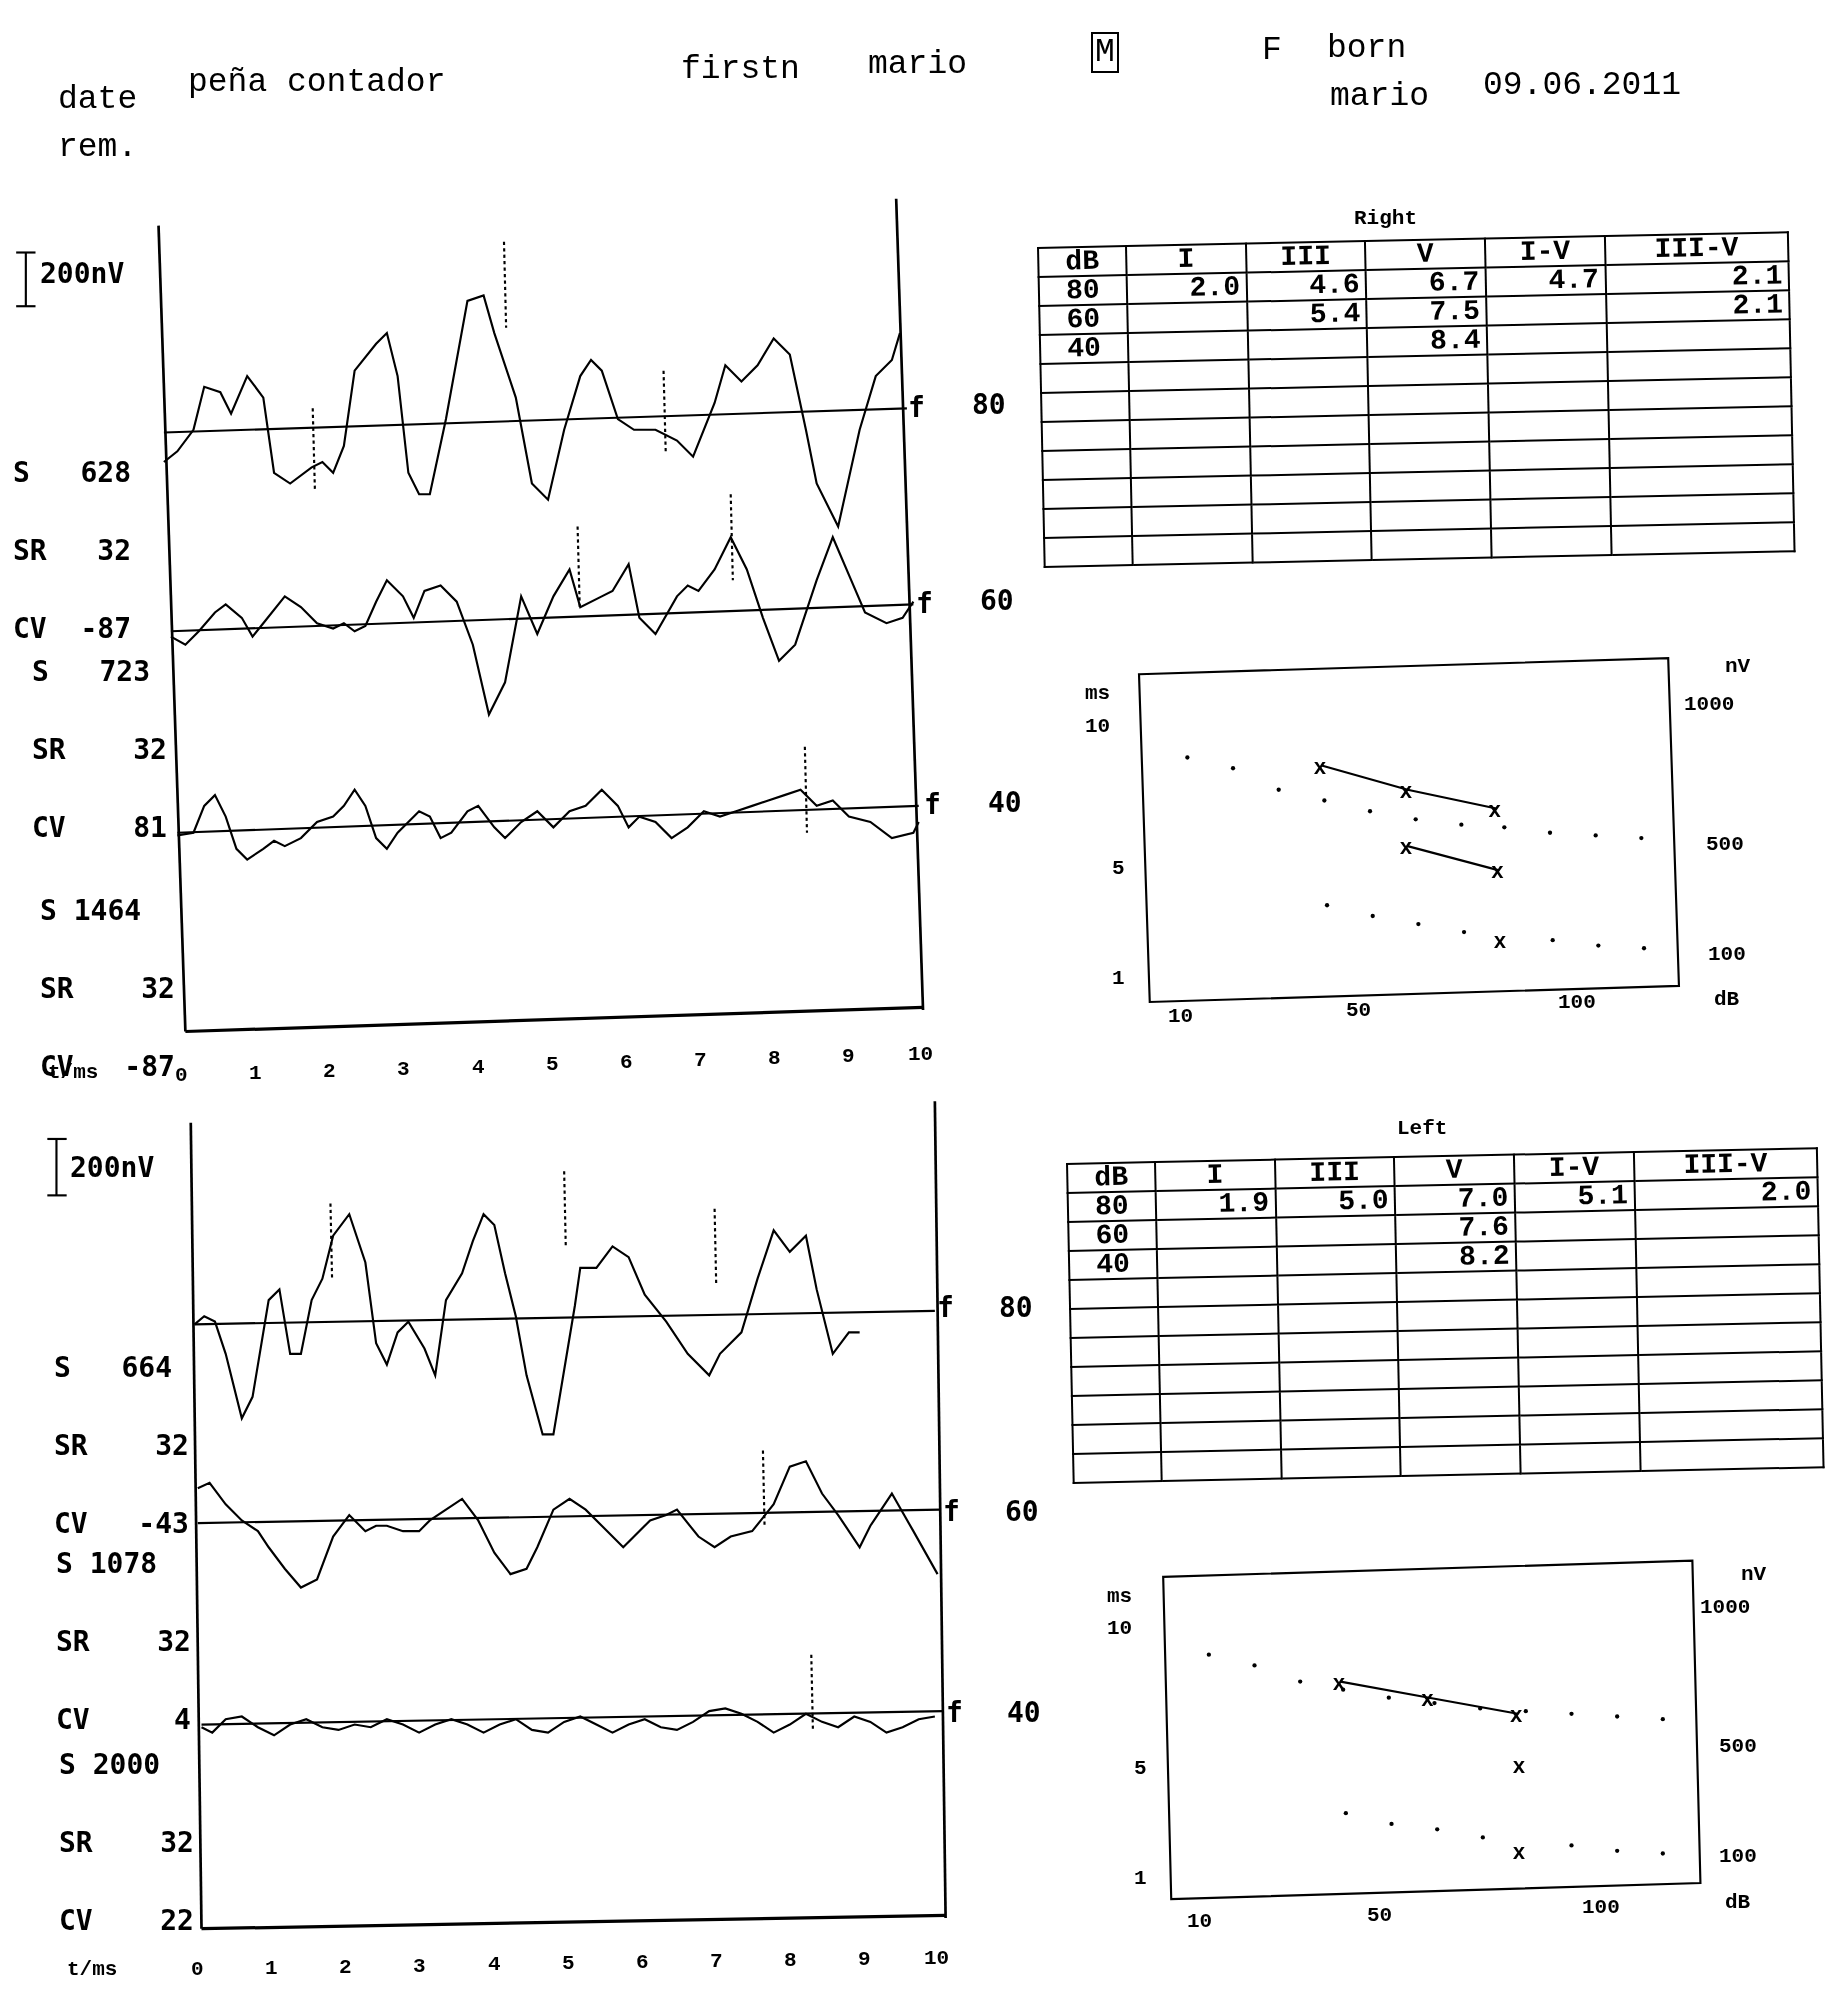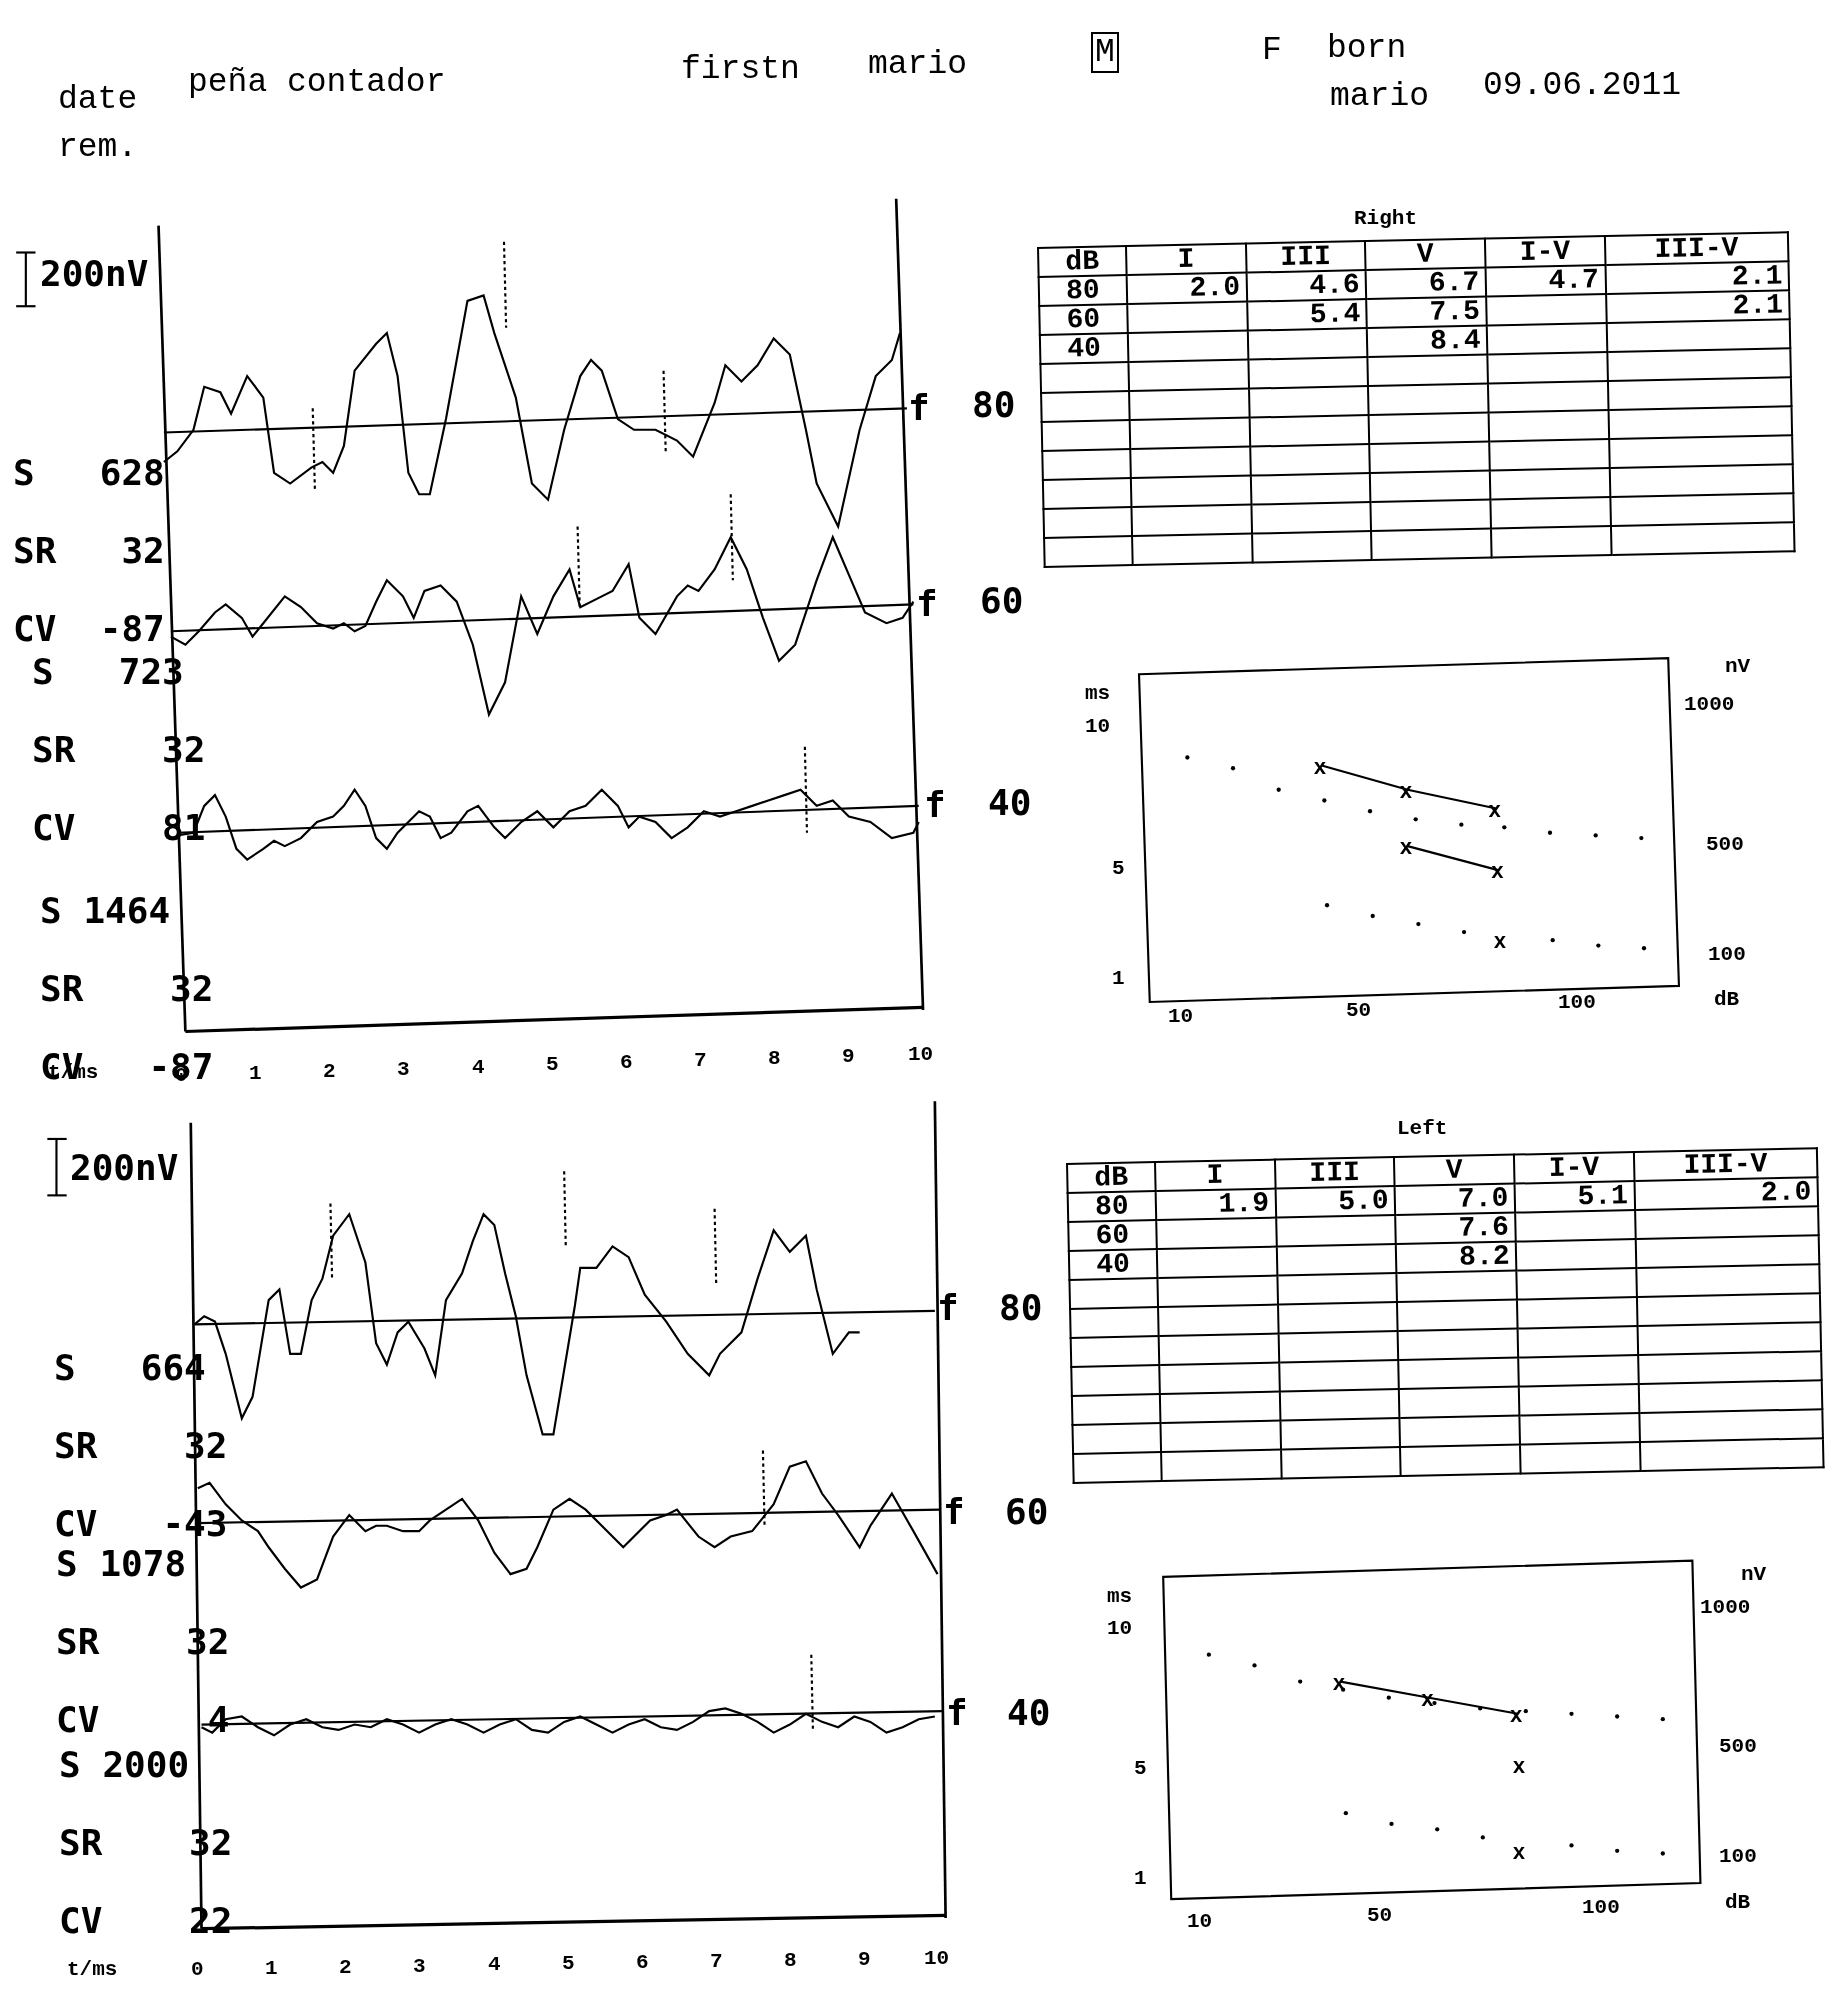--- a/index.html
+++ b/index.html
@@ -1,20 +1,20 @@
 <!DOCTYPE html>
 <html style="font-size:8.6px"><head>
 <meta charset="utf-8">
 <style>
   html, body { margin: 0; padding: 0; background: #ffffff; }
   body { width: 1845px; height: 2005px; position: relative; overflow: hidden;
          font-family: "DejaVu Sans Mono", "Liberation Mono", monospace; color: #000; }
   .abs { position: absolute; white-space: pre; }
   .hdr { font-size: 33px; font-family: "Liberation Mono", "DejaVu Sans Mono", monospace; }
-  .lbl { font-size: 36px; font-weight: bold; font-family: "DejaVu Sans Mono", monospace; line-height: 26px; }
+  .lbl { font-size: 28px; font-weight: bold; font-family: "DejaVu Sans Mono", monospace; line-height: 26px; }
   .tick { font-size: 21px; font-family: Liberation Mono, monospace; font-weight: bold; }
   svg { position: absolute; left: 0; top: 0; }
   table.res { position: absolute; border-collapse: collapse; font-family: "Liberation Mono", monospace;
               font-size: 28px; font-weight: bold; }
   table.res td { border: 2.1px solid #000; height: 27px; padding: 0 5.4px; text-align: right; line-height: 27px; }
   table.res td.first { text-align: center; }
   table.res tr.head td { text-align: center; }
   .m-box { border: 2.1px solid #000; padding: 0 2.1px; }
 </style>
 </head>

